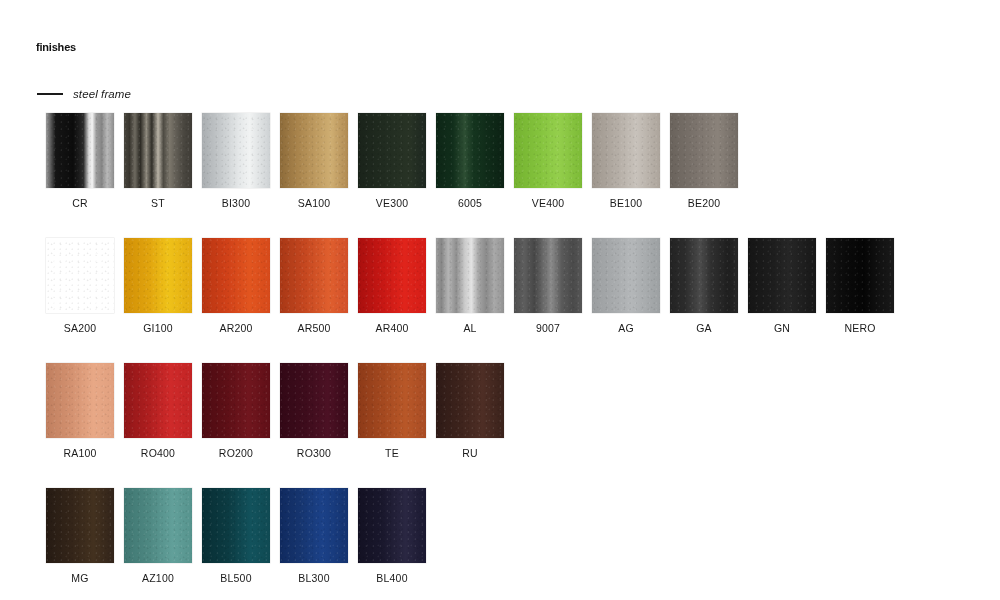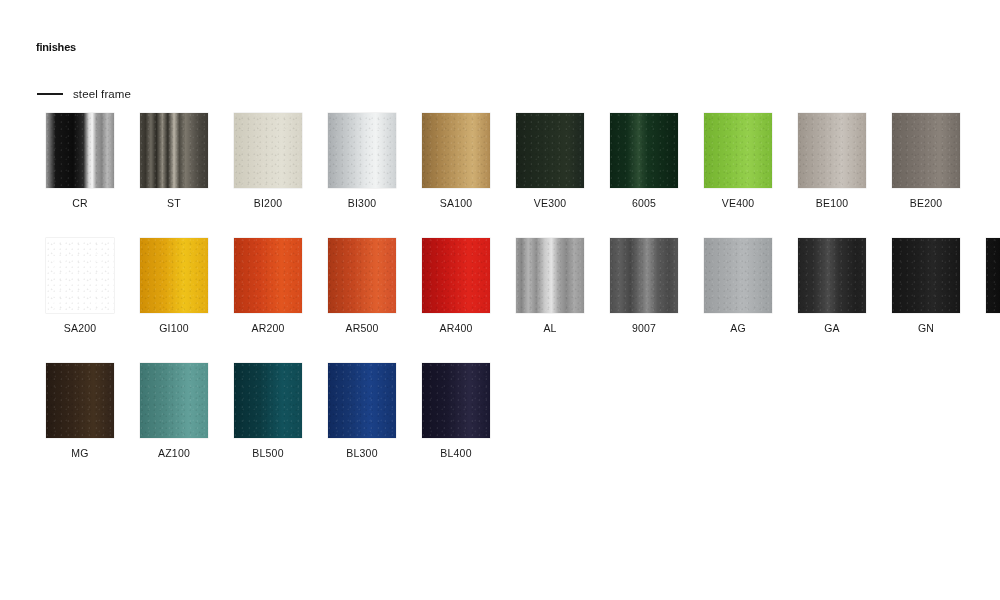--- a/index.html
+++ b/index.html
@@ -35,31 +35,32 @@
   #legend .rule {
     display: block;
     width: 26px;
     height: 2px;
     background: #1a1a1a;
   }
   #legend .legend-label {
     font-size: 11.5px;
     color: #1a1a1a;
     letter-spacing: 0.1px;
+    font-style: italic;
   }
   #grid {
     position: absolute;
     left: 46px;
     top: 113px;
     width: 940px;
   }
   .swatch-row {
     display: flex;
     flex-direction: row;
-    gap: 26px;
+    gap: 10px;
     margin-bottom: 28px;
   }
   .swatch-cell {
     width: 68px;
     display: flex;
     flex-direction: column;
     align-items: center;
   }
   .swatch-chip {
     width: 68px;
@@ -105,24 +106,20 @@
     <div class="swatch-row">
       <div class="swatch-cell">
         <div class="swatch-chip" style="background: linear-gradient(90deg, rgb(154, 154, 154) 0%, rgb(111, 111, 111) 5%, rgb(21, 21, 21) 14%, rgb(12, 12, 12) 40%, rgb(42, 42, 42) 55%, rgb(216, 216, 216) 63%, rgb(244, 244, 244) 68%, rgb(155, 155, 155) 74%, rgb(133, 133, 133) 82%, rgb(185, 185, 185) 90%, rgb(142, 142, 142) 100%);"></div>
         <div class="swatch-label">CR</div>
       </div>
       <div class="swatch-cell">
         <div class="swatch-chip" style="background: linear-gradient(90deg, rgb(74, 71, 63) 0%, rgb(56, 53, 46) 8%, rgb(110, 106, 96) 16%, rgb(44, 42, 36) 24%, rgb(141, 136, 124) 33%, rgb(48, 46, 40) 41%, rgb(185, 179, 166) 50%, rgb(78, 75, 67) 58%, rgb(124, 119, 108) 67%, rgb(94, 90, 82) 78%, rgb(74, 71, 64) 88%, rgb(62, 59, 53) 100%);"></div>
         <div class="swatch-label">ST</div>
       </div>
       <div class="swatch-cell">
-        <div class="swatch-chip" style="background: linear-gradient(90deg, rgb(205, 202, 187) 0%, rgb(219, 216, 203) 40%, rgb(226, 224, 212) 70%, rgb(214, 211, 198) 100%);"></div>
-        <div class="swatch-label">BI200</div>
-      </div>
-      <div class="swatch-cell">
         <div class="swatch-chip" style="background: linear-gradient(90deg, rgb(169, 173, 176) 0%, rgb(198, 202, 204) 28%, rgb(229, 232, 233) 55%, rgb(241, 243, 243) 70%, rgb(205, 209, 211) 100%);"></div>
         <div class="swatch-label">BI300</div>
       </div>
       <div class="swatch-cell">
         <div class="swatch-chip" style="background: linear-gradient(90deg, rgb(141, 107, 58) 0%, rgb(168, 131, 75) 25%, rgb(192, 157, 98) 55%, rgb(207, 174, 114) 75%, rgb(176, 138, 82) 100%);"></div>
         <div class="swatch-label">SA100</div>
       </div>
       <div class="swatch-cell">
         <div class="swatch-chip" style="background: linear-gradient(90deg, rgb(26, 35, 26) 0%, rgb(34, 45, 33) 45%, rgb(40, 51, 37) 75%, rgb(29, 39, 32) 100%);"></div>
         <div class="swatch-label">VE300</div>
@@ -185,20 +182,46 @@
         <div class="swatch-chip" style="background: linear-gradient(90deg, rgb(21, 21, 21) 0%, rgb(29, 29, 29) 35%, rgb(38, 38, 38) 60%, rgb(23, 23, 23) 100%);"></div>
         <div class="swatch-label">GN</div>
       </div>
       <div class="swatch-cell">
         <div class="swatch-chip" style="background: linear-gradient(90deg, rgb(20, 20, 20) 0%, rgb(10, 10, 10) 30%, rgb(5, 5, 5) 55%, rgb(18, 18, 18) 80%, rgb(26, 26, 26) 100%);"></div>
         <div class="swatch-label">NERO</div>
       </div>
     </div>
     <div class="swatch-row">
       <div class="swatch-cell">
+        <div class="swatch-chip" style="background: linear-gradient(90deg, rgb(192, 127, 95) 0%, rgb(210, 144, 111) 35%, rgb(232, 168, 134) 70%, rgb(225, 160, 127) 100%);"></div>
+        <div class="swatch-label">RA100</div>
+      </div>
+      <div class="swatch-cell">
+        <div class="swatch-chip" style="background: linear-gradient(90deg, rgb(143, 22, 24) 0%, rgb(171, 29, 30) 32%, rgb(207, 42, 42) 68%, rgb(194, 36, 37) 100%);"></div>
+        <div class="swatch-label">RO400</div>
+      </div>
+      <div class="swatch-cell">
+        <div class="swatch-chip" style="background: linear-gradient(90deg, rgb(77, 11, 18) 0%, rgb(93, 15, 22) 35%, rgb(113, 22, 30) 68%, rgb(96, 15, 23) 100%);"></div>
+        <div class="swatch-label">RO200</div>
+      </div>
+      <div class="swatch-cell">
+        <div class="swatch-chip" style="background: linear-gradient(90deg, rgb(51, 8, 22) 0%, rgb(62, 12, 28) 38%, rgb(76, 17, 36) 70%, rgb(57, 10, 25) 100%);"></div>
+        <div class="swatch-label">RO300</div>
+      </div>
+      <div class="swatch-cell">
+        <div class="swatch-chip" style="background: linear-gradient(90deg, rgb(141, 58, 24) 0%, rgb(163, 72, 31) 35%, rgb(184, 87, 40) 70%, rgb(169, 76, 36) 100%);"></div>
+        <div class="swatch-label">TE</div>
+      </div>
+      <div class="swatch-cell">
+        <div class="swatch-chip" style="background: linear-gradient(90deg, rgb(46, 26, 22) 0%, rgb(61, 35, 28) 35%, rgb(78, 46, 37) 68%, rgb(58, 34, 27) 100%);"></div>
+        <div class="swatch-label">RU</div>
+      </div>
+    </div>
+    <div class="swatch-row">
+      <div class="swatch-cell">
         <div class="swatch-chip" style="background: linear-gradient(90deg, rgb(38, 27, 19) 0%, rgb(52, 37, 25) 38%, rgb(67, 49, 31) 70%, rgb(50, 36, 26) 100%);"></div>
         <div class="swatch-label">MG</div>
       </div>
       <div class="swatch-cell">
         <div class="swatch-chip" style="background: linear-gradient(90deg, rgb(63, 118, 113) 0%, rgb(77, 135, 129) 35%, rgb(98, 160, 154) 72%, rgb(86, 147, 141) 100%);"></div>
         <div class="swatch-label">AZ100</div>
       </div>
       <div class="swatch-cell">
         <div class="swatch-chip" style="background: linear-gradient(90deg, rgb(7, 46, 52) 0%, rgb(12, 59, 66) 38%, rgb(18, 82, 92) 72%, rgb(16, 74, 83) 100%);"></div>
         <div class="swatch-label">BL500</div>

